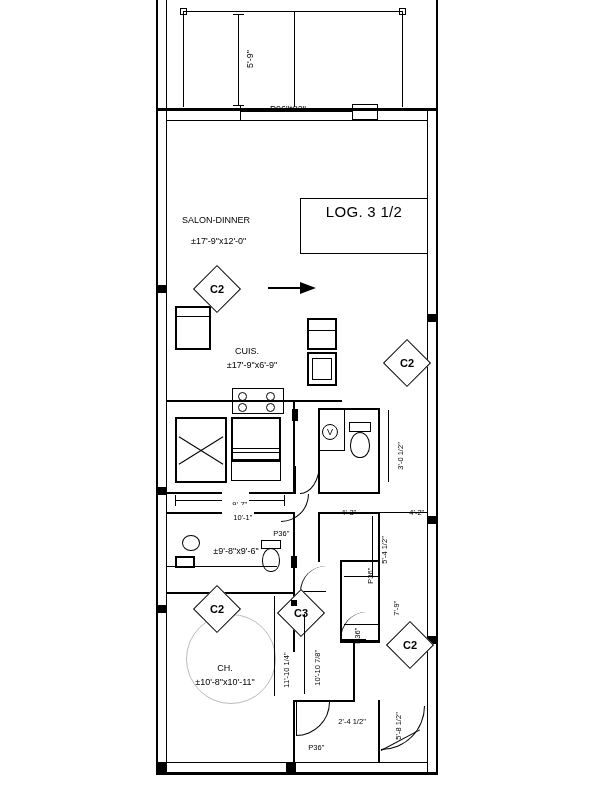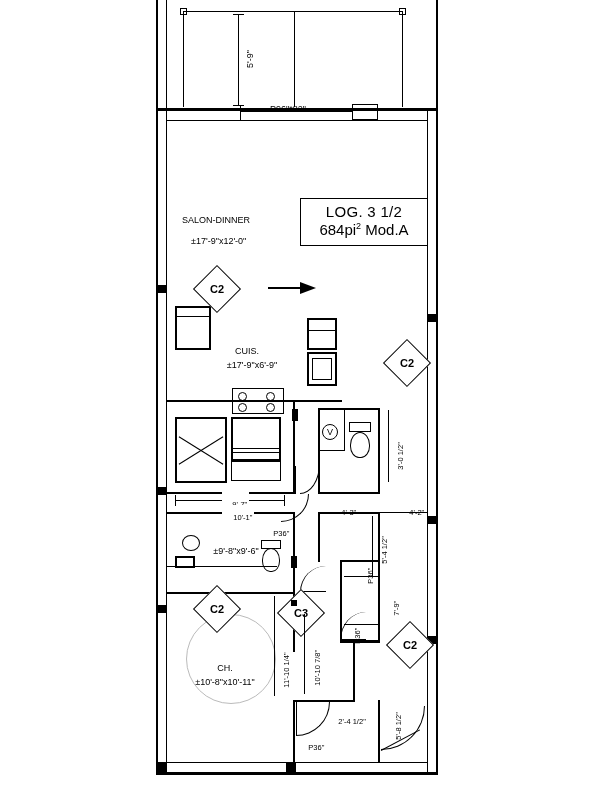--- a/index.html
+++ b/index.html
@@ -181,25 +181,22 @@
     <span>±9'-8"x9'-6"</span>
   </div>
 
   <div class="abs txt ctr" style="left:190px;top:653px;width:60px;">
     <span>CH.</span>
   </div>
   <div class="abs txt ctr" style="left:172px;top:667px;width:96px;">
     <span>±10'-8"x10'-11"</span>
   </div>
 
-  <div id="titleblock" style="left:300px;top:198px;width:128px;height:48px;">
+  <div id="titleblock" style="left:300px;top:198px;width:128px;height:56px;">
     <div class="tb1">LOG. 3 1/2</div>
-    <div class="tb2">
-      <span>684pi</span><span class="sup">2</span><span> Mod.A</span>
-    </div>
   </div>
 
   <div class="arrowline" style="left:268px;top:287px;width:34px;"></div>
   <div class="arrowblk" style="left:300px;top:282px;"></div>
 
   <div class="dia" style="left:200px;top:272px;">
     <span>C2</span>
   </div>
   <div class="dia" style="left:390px;top:346px;">
     <span>C2</span>

